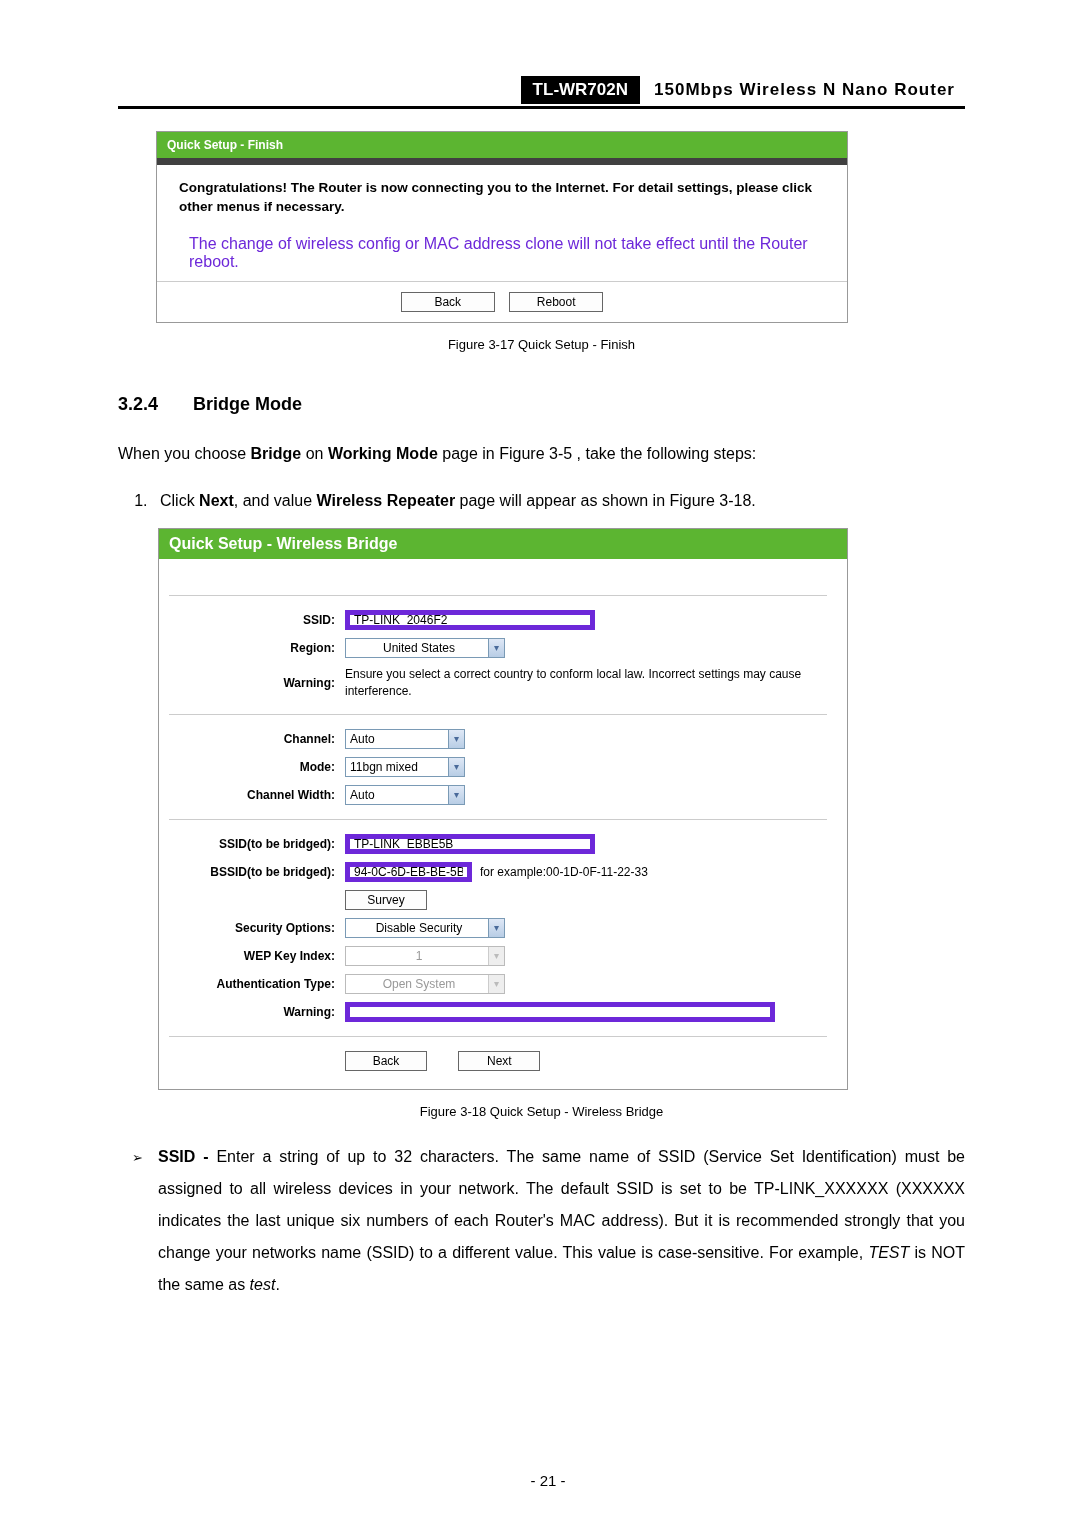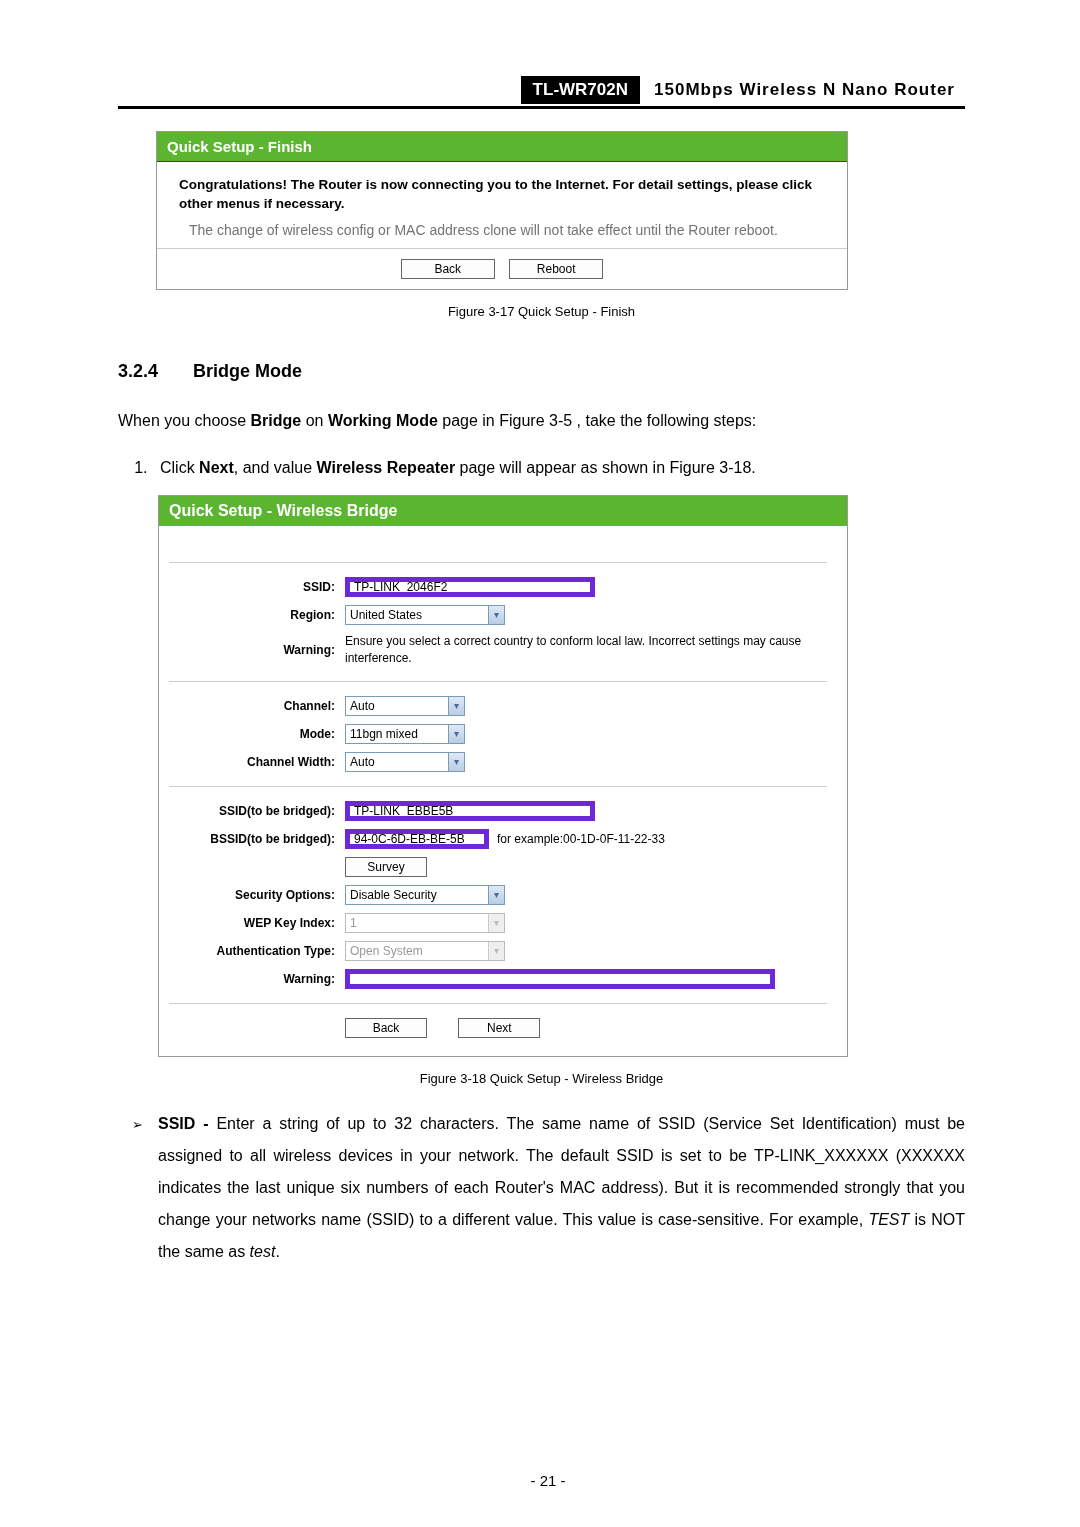--- a/index.html
+++ b/index.html
@@ -36,33 +36,33 @@
   }
   .finish-panel {
     margin: 22px 0 0 38px;
     width: 692px;
     border: 1px solid #999;
   }
   .finish-title {
     background: #5cb531;
     color: #fff;
     font-weight: bold;
-    font-size: 15px;
+    font-size: 12px;
     padding: 6px 10px;
-    border-bottom: 1px solid #404040;
+    border-bottom: 7px solid #404040;
   }
   .finish-body {
     padding: 14px 16px 10px 22px;
     font-size: 13.5px;
   }
   .finish-body .congrats { font-weight: bold; line-height: 1.4; }
   .finish-body .warn {
-    color: #737373;
-    font-size: 14px;
-    margin-top: 8px;
+    color: #6d28d9;
+    font-size: 16px;
+    margin-top: 18px;
     padding-left: 10px;
   }
   .finish-btnrow {
     text-align: center;
     padding: 10px 0 10px 0;
     border-top: 1px solid #ccc;
   }
   .rbtn {
     display: inline-block;
     width: 94px;
@@ -123,32 +123,32 @@
     padding-right: 10px;
   }
   .tinput {
     border: 5px solid #6d28d9;
     background: #fff;
     font-size: 12px;
     padding: 2px 4px;
     height: 20px;
   }
   .tinput.lg { width: 250px; }
-  .tinput.md { width: 144px; }
+  .tinput.md { width: 127px; }
   .select {
     display: inline-flex;
     align-items: center;
     border: 1px solid #7a9ab5;
     background: #fff;
     font-size: 12px;
     height: 20px;
     padding-left: 4px;
   }
   .select.w120 { width: 120px; }
-  .select.w160 { width: 160px; }
+  .select.w160 { width: 160px; text-align: center; }
   .select .sval { flex: 1; }
   .select .arrow {
     background: linear-gradient(#dfe8f6,#b8cde5);
     border-left: 1px solid #7a9ab5;
     width: 16px;
     height: 100%;
     display: flex;
     align-items: center;
     justify-content: center;
     color: #4a6a9a;

